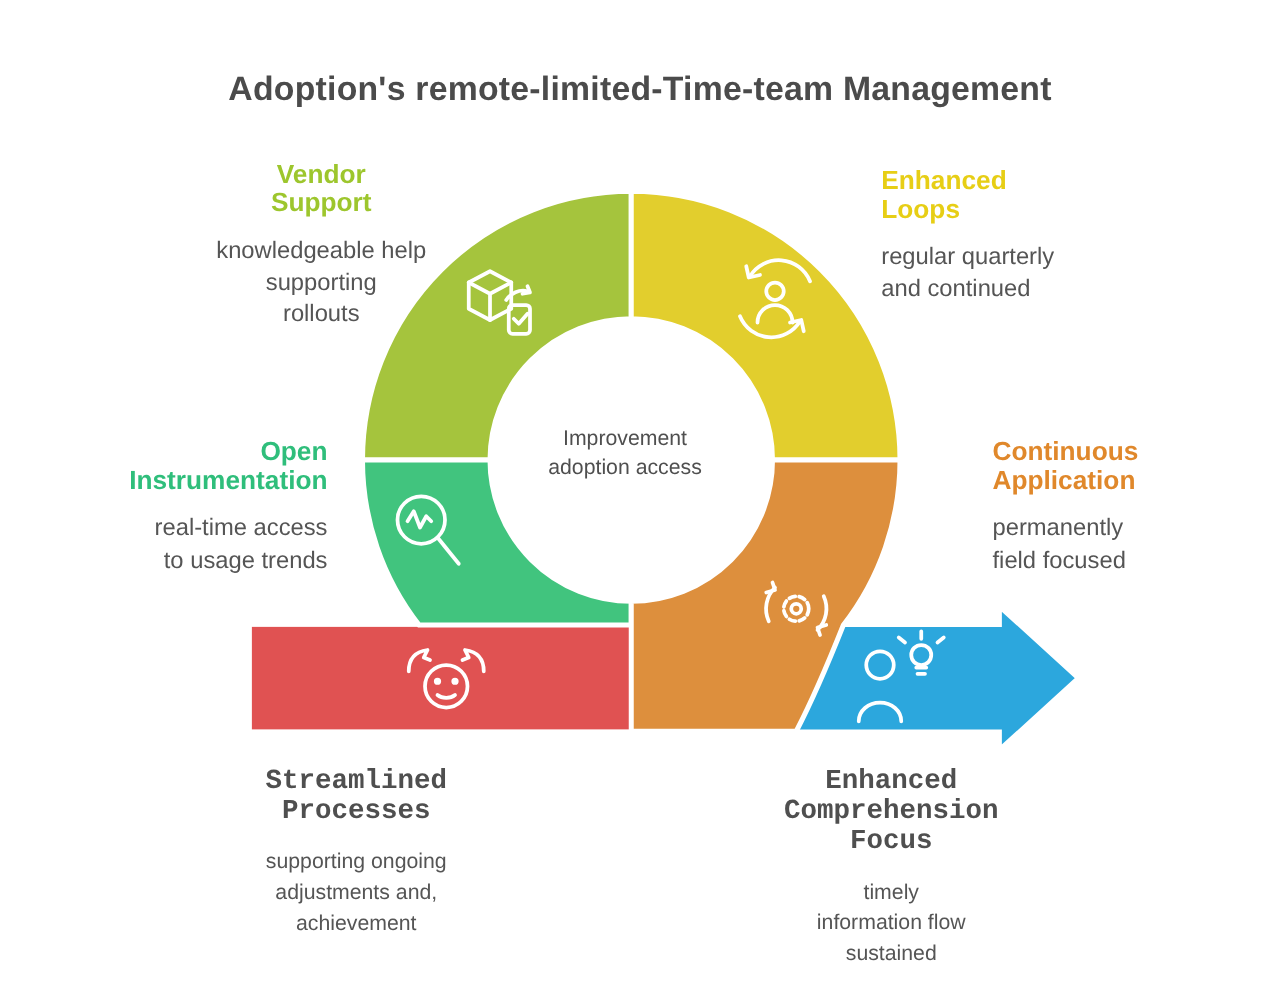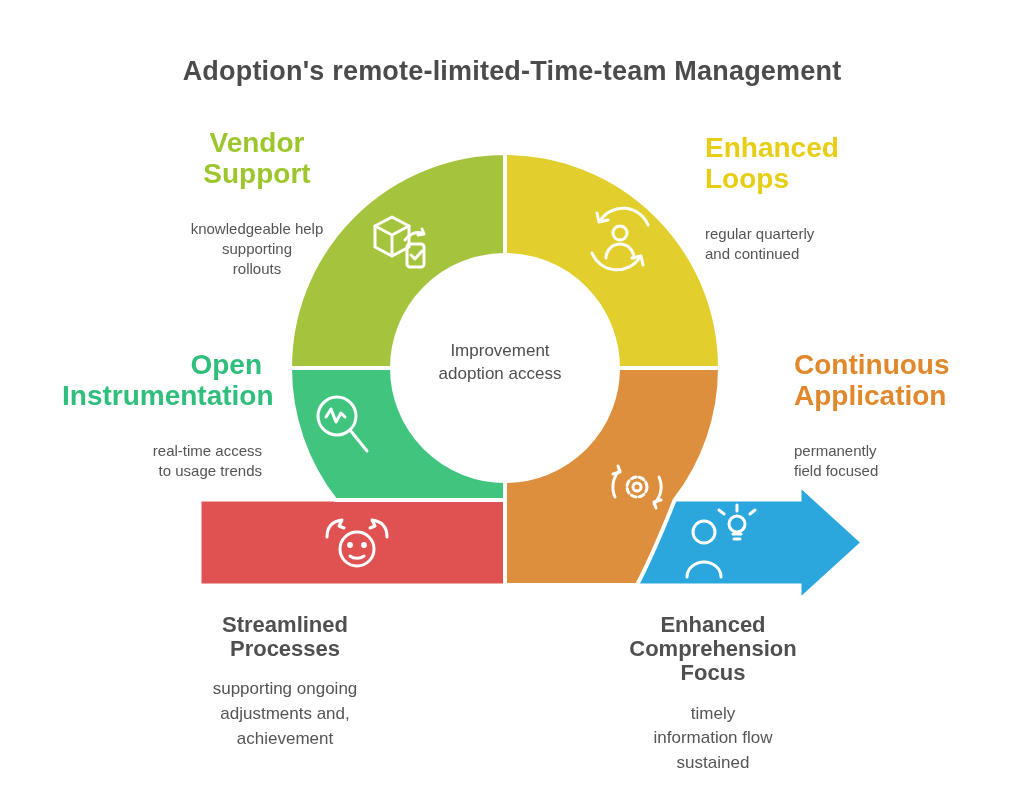--- a/index.html
+++ b/index.html
@@ -2,32 +2,32 @@
 <html><head>
 <meta charset="utf-8">
 <style>
   html,body{margin:0;padding:0;background:#fff;}
   .canvas{position:relative;width:1024px;height:788px;background:#fff;overflow:hidden;
           font-family:"Liberation Sans", sans-serif;}
   .title{position:absolute;left:0;right:0;top:56px;text-align:center;
          font-size:27px;font-weight:bold;color:#4b4b4b;letter-spacing:.2px;}
   svg.diagram{position:absolute;left:0;top:0;}
   .block{position:absolute;}
-  .heading{font-weight:bold;font-size:28px;line-height:1.1;}
+  .heading{font-weight:bold;font-size:21px;line-height:1.1;}
   .heading span{display:block;}
-  .body{font-size:15px;line-height:1.35;color:#555;margin-top:29px;}
+  .body{font-size:19px;line-height:1.35;color:#555;margin-top:14px;}
   .body span{display:block;}
   .c-vendor{color:#9dc62d;}
   .c-feedback{color:#e7ce15;}
   .c-open{color:#2fbe7b;}
   .c-continuous{color:#e0882b;}
   .center-label{position:absolute;left:400px;top:340px;width:200px;text-align:center;
                 font-size:17px;font-weight:normal;color:#4f4f4f;line-height:1.35;}
   .center-label span{display:block;}
-  .bottom .heading{font-size:22px;color:#4f4f4f;}
+  .bottom .heading{font-size:22px;color:#4f4f4f;font-family:Liberation Mono, monospace;}
   .bottom .body{font-size:17px;margin-top:16px;line-height:1.45;}
   .al-r{text-align:right;}
   .al-c{text-align:center;}
 </style>
 </head>
 <body>
 
 <div class="canvas">
 
   <div class="title">Adoption's remote-limited-Time-team Management</div>

